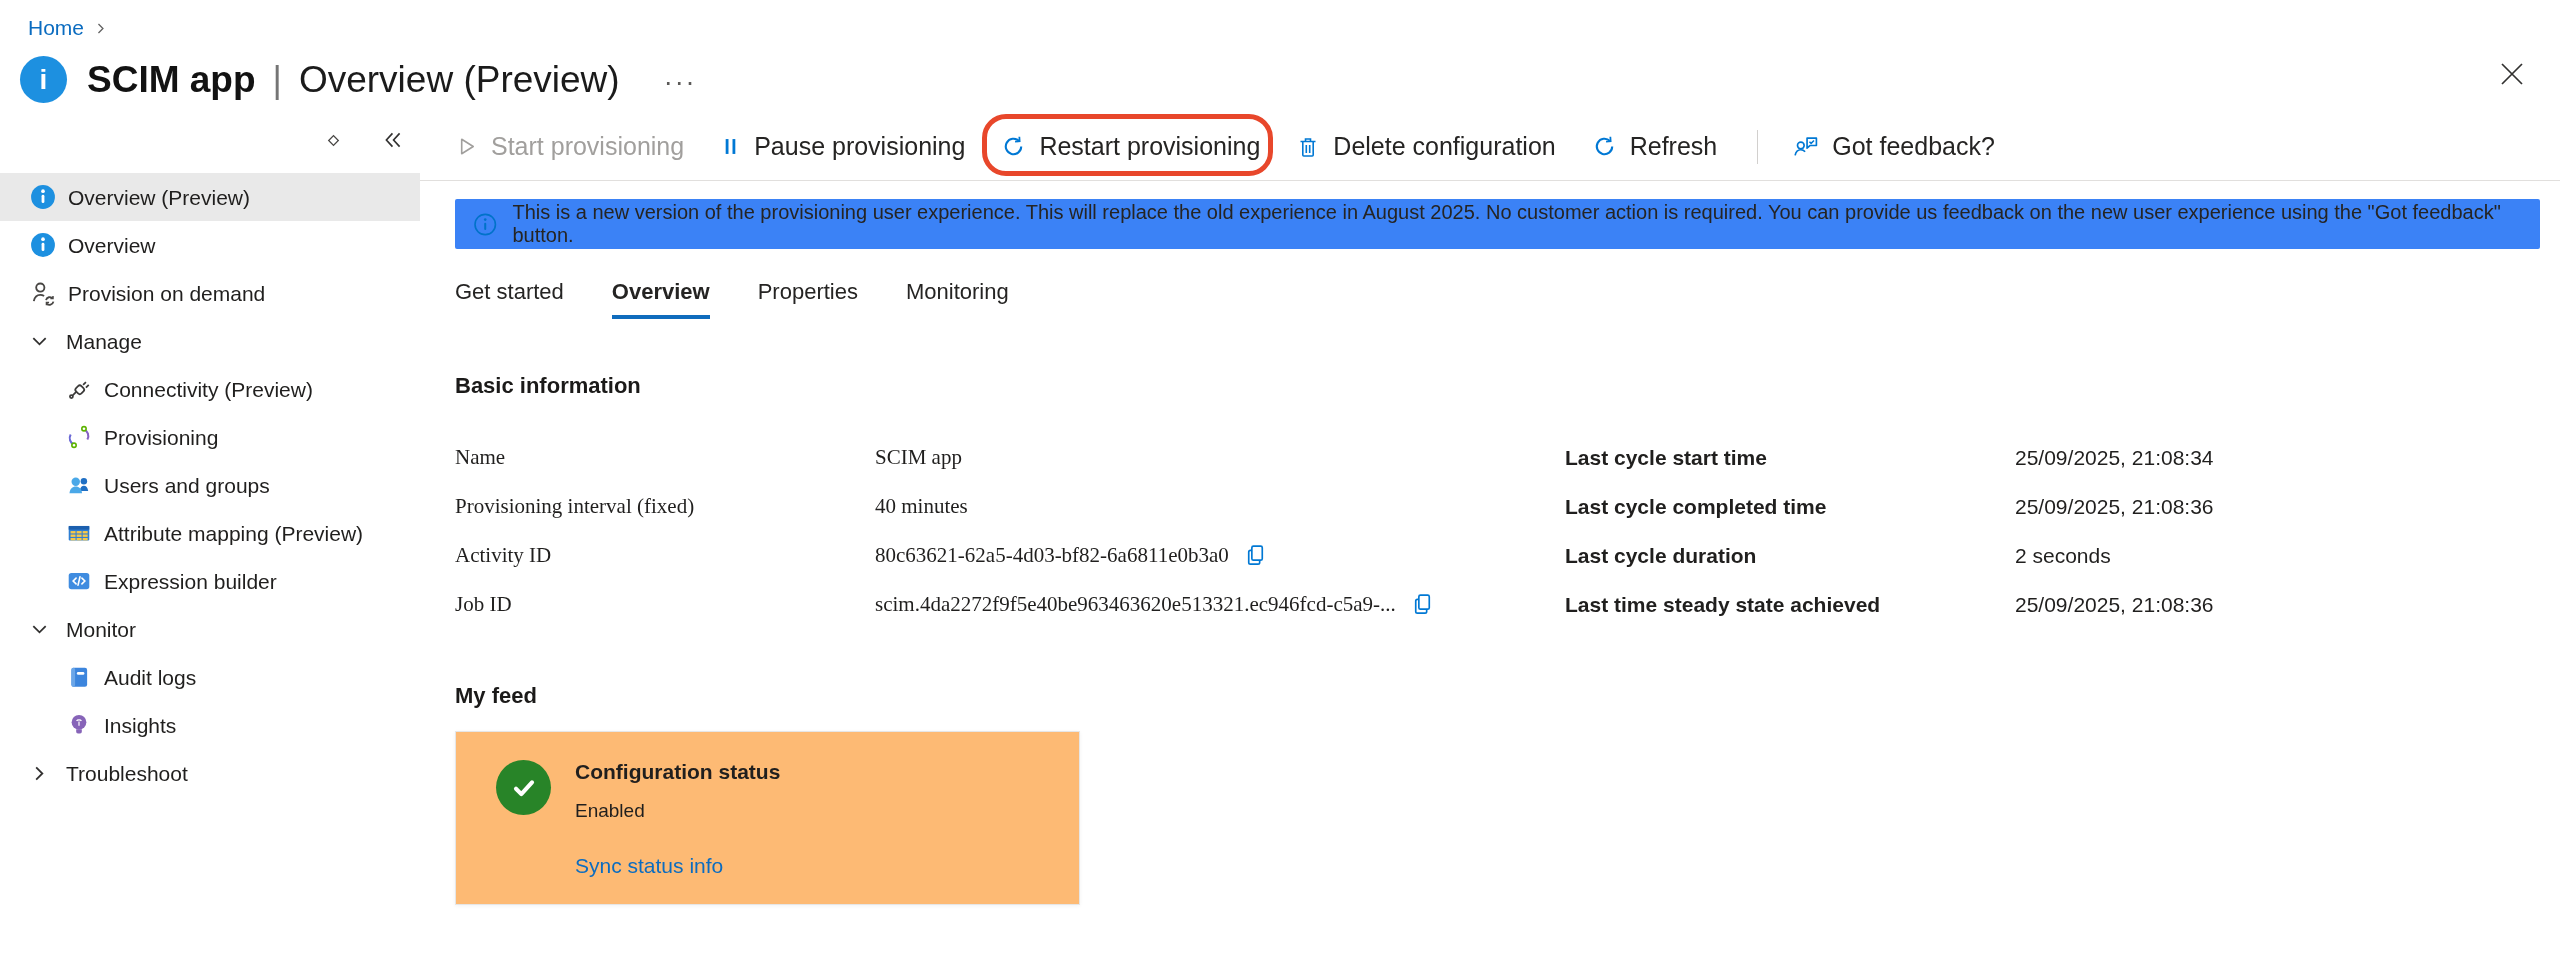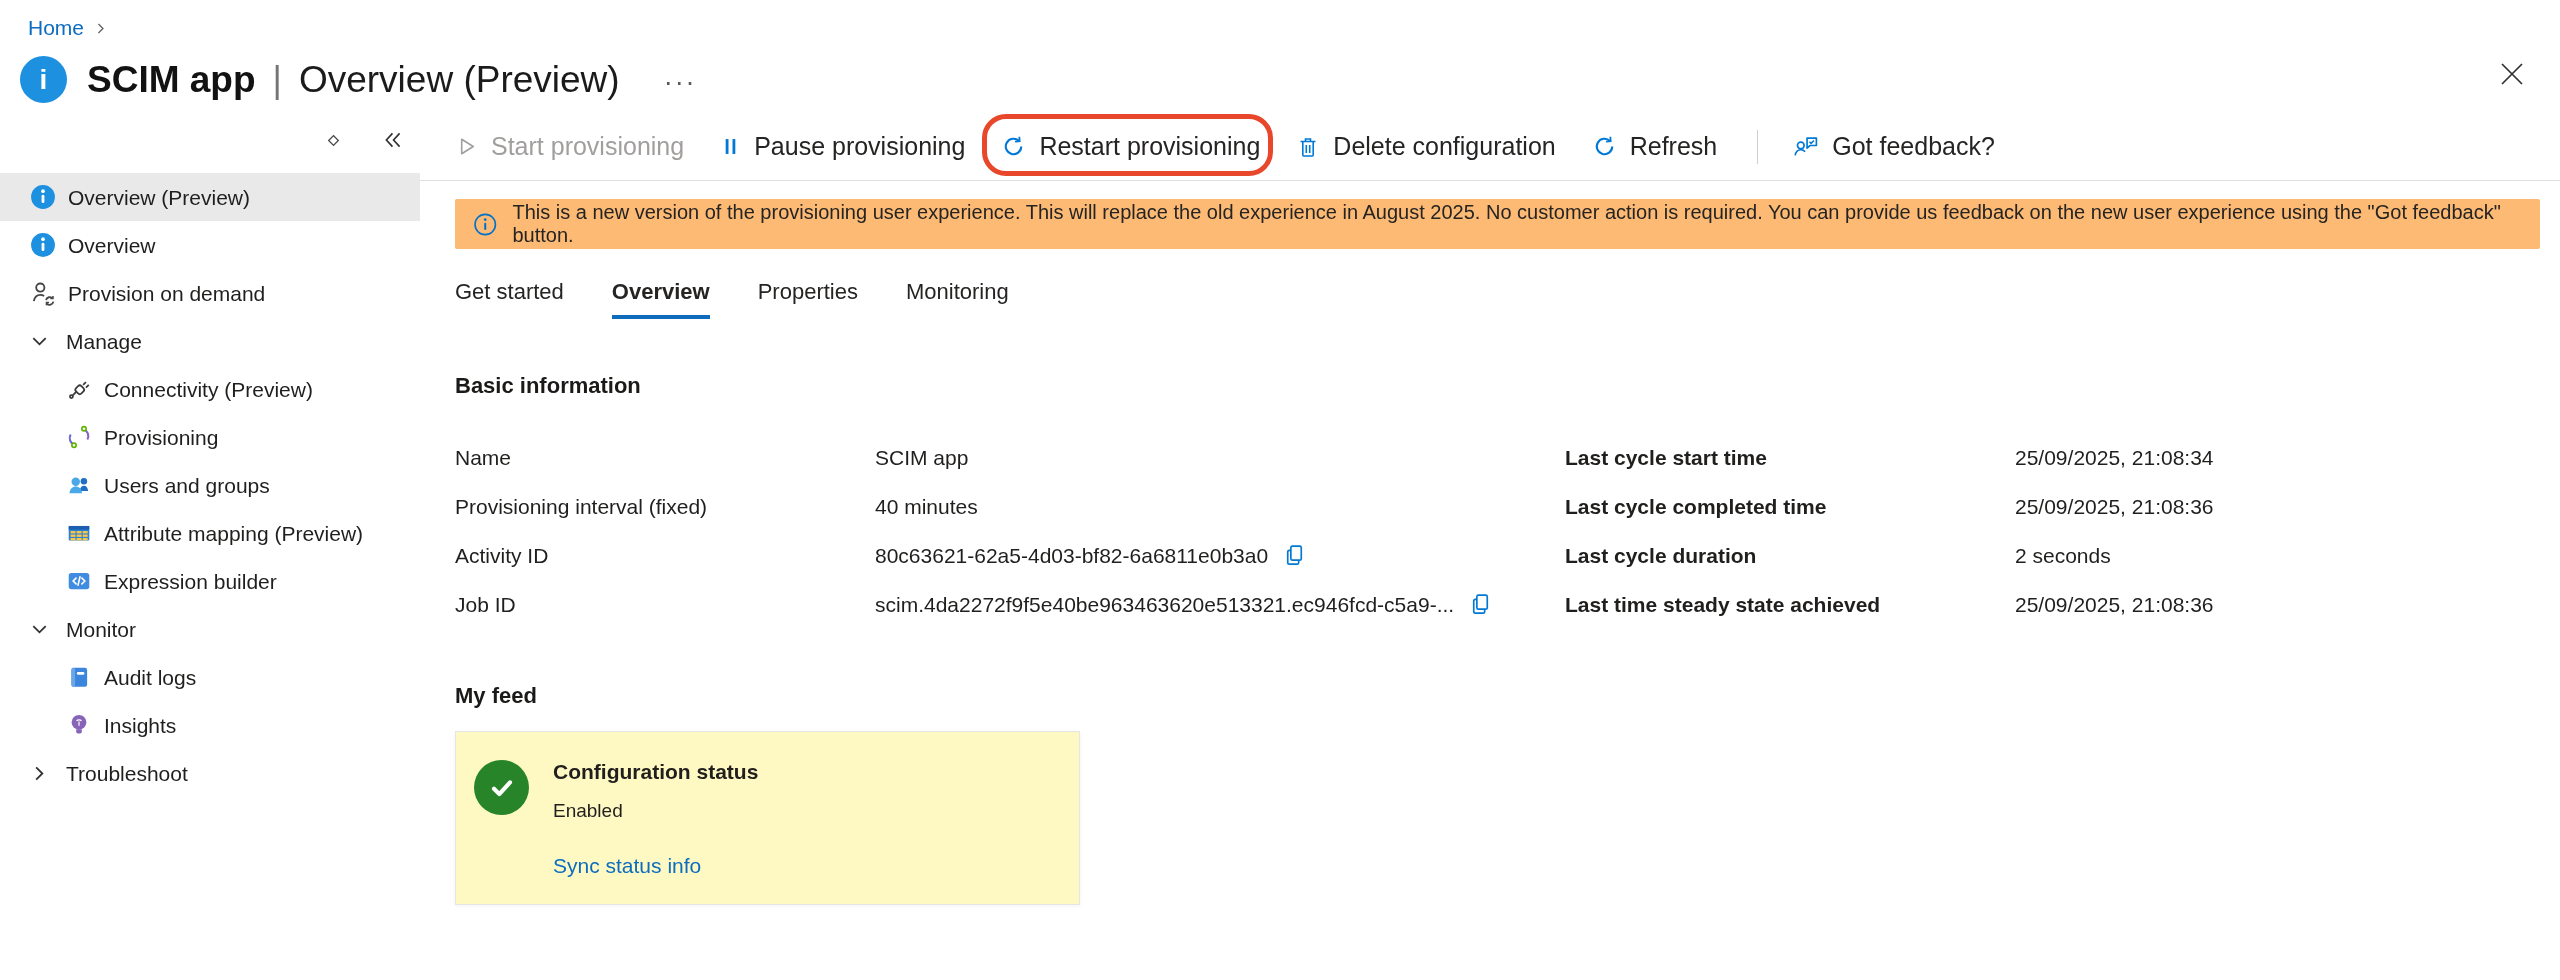--- a/index.html
+++ b/index.html
@@ -47,41 +47,41 @@
     border-bottom:1px solid #e1dfdd; }
   .tb-btn { display:flex; align-items:center; gap:13px; margin-right:36px; font-size:25px;
     color:#252423; cursor:pointer; position:relative; white-space:nowrap; }
   .tb-btn.disabled { color:#a19f9d; cursor:default; }
   .tb-btn svg { flex:none; }
   .tb-sep { width:1px; height:34px; background:#d2d0ce; margin:0 34px 0 4px; }
   .annotation { position:absolute; top:-18px; bottom:-15px; left:-19px; right:-13px;
     border:5px solid #e8472b; border-radius:24px; pointer-events:none; }
 
   
-  .banner { margin:18px 20px 0 35px; height:50px; background:#fdba74; border-radius:2px;
+  .banner { margin:18px 20px 0 35px; height:50px; background:#3b82f6; border-radius:2px;
     display:flex; align-items:center; gap:15px; padding:0 18px; font-size:20px; color:#252423; }
 
   
   .tabs { display:flex; gap:48px; margin:30px 0 0 35px; font-size:22px; }
   .tab { padding-bottom:10px; border-bottom:4px solid transparent; cursor:pointer; color:#252423; }
   .tab.active { font-weight:700; border-bottom-color:#0f6cbd; }
 
   
   .section-h { margin:54px 0 0 35px; font-size:22px; font-weight:700; color:#1b1a19; }
   .info-cols { display:flex; margin:34px 0 0 35px; font-size:21px; }
-  .col-left { width:1110px; flex:none; }
+  .col-left { width:1110px; flex:none;font-family:Liberation Serif, serif; }
   .col-right { flex:1; }
   .info-row { display:flex; align-items:center; height:49px; }
   .info-lbl { width:420px; flex:none; }
   .info-lbl-r { width:450px; flex:none; font-weight:700; }
   .copy-btn { background:none; border:none; margin-left:14px; cursor:pointer; display:flex; padding:0; }
 
   
   .feed-card { width:625px; margin:22px 0 0 35px; border:1px solid #e6e6e6;
-    box-shadow:0 1px 4px rgba(0,0,0,0.05); background:#fef9c3; padding:28px 24px 26px 18px;
+    box-shadow:0 1px 4px rgba(0,0,0,0.05); background:#fdba74; padding:28px 24px 26px 40px;
     display:flex; gap:24px; }
   .status-circle { width:55px; height:55px; border-radius:50%; background:#288428; flex:none;
     display:flex; align-items:center; justify-content:center; }
   .feed-title { font-size:21px; font-weight:700; }
   .feed-status { font-size:19px; margin-top:16px; }
   .feed-link { display:inline-block; font-size:21px; margin-top:32px; color:#0b6cc0;
     text-decoration:none; cursor:pointer; }
 </style>
 </head>
 <body>

